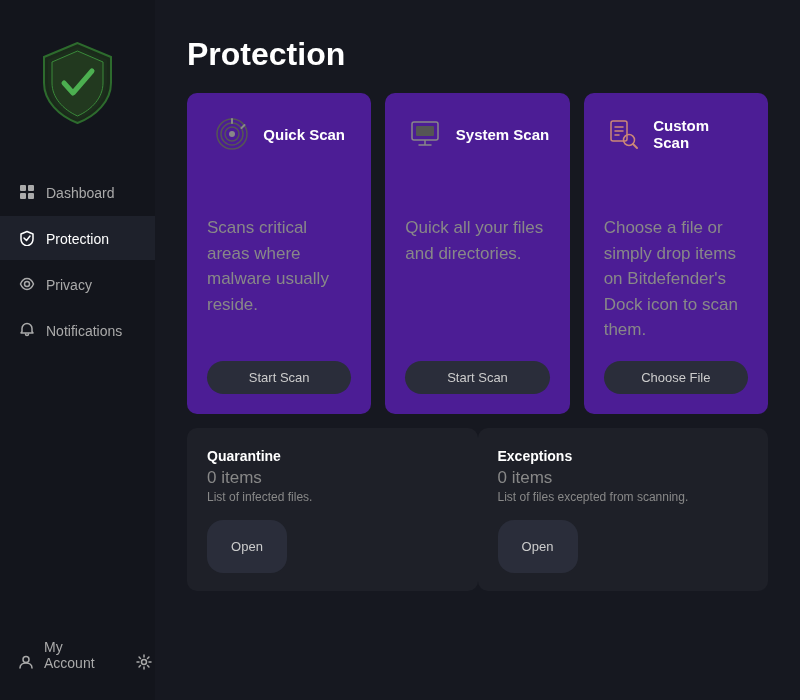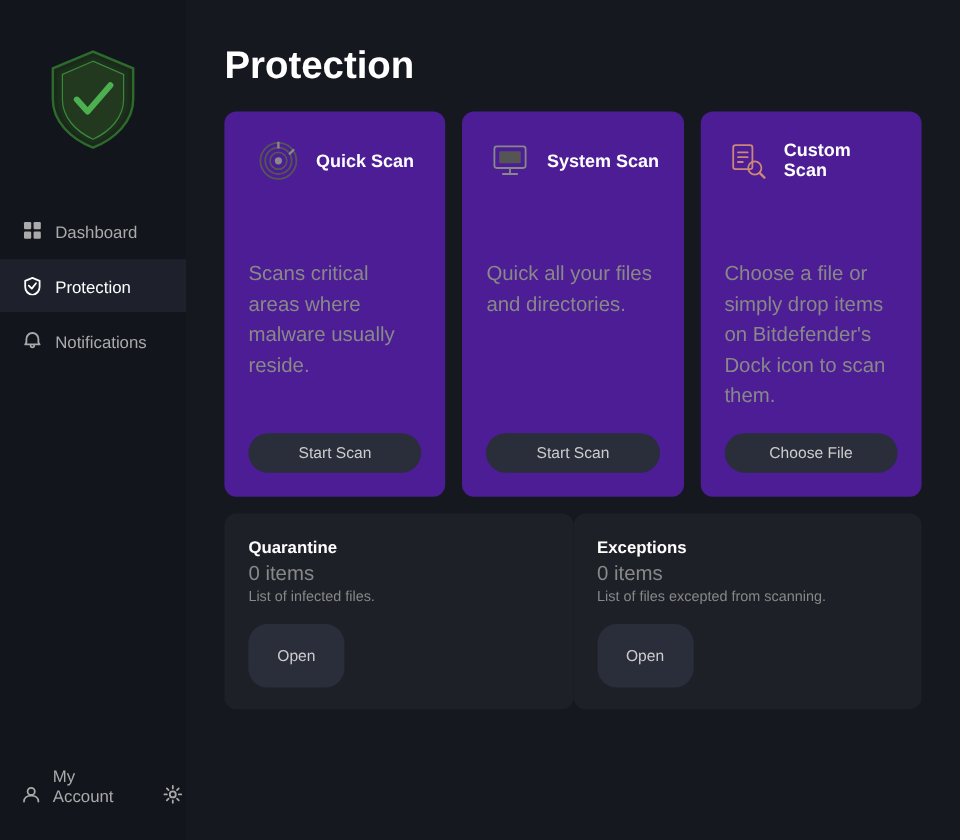--- a/index.html
+++ b/index.html
@@ -267,20 +267,29 @@
         <svg width="16" height="16" viewBox="0 0 16 16" fill="none" stroke="currentColor" stroke-width="1.5">
             <path d="M8 1.5L2 4v5c0 3.5 2.5 6 6 7 3.5-1 6-3.5 6-7V4L8 1.5z" stroke-linejoin="round"></path>
             <polyline points="5,8 7.5,10.5 11,6" stroke-linecap="round" stroke-linejoin="round"></polyline>
           </svg>
       </span>
       <span>Protection</span>
     </div>
     <div class="nav-item">
       <span class="nav-icon">
         <svg width="16" height="16" viewBox="0 0 16 16" fill="none" stroke="currentColor" stroke-width="1.5">
+            <circle cx="8" cy="8" r="2.5"></circle>
+            <path d="M1.5 8c1.5-3.5 4-5.5 6.5-5.5s5 2 6.5 5.5c-1.5 3.5-4 5.5-6.5 5.5S3 11.5 1.5 8z"></path>
+          </svg>
+      </span>
+      <span>Privacy</span>
+    </div>
+    <div class="nav-item">
+      <span class="nav-icon">
+        <svg width="16" height="16" viewBox="0 0 16 16" fill="none" stroke="currentColor" stroke-width="1.5">
             <path d="M8 1.5a5 5 0 00-5 5v3L2 11h12l-1-1.5V6.5a5 5 0 00-5-5z" stroke-linejoin="round"></path>
             <path d="M6.5 12a1.5 1.5 0 003 0" stroke-linecap="round"></path>
           </svg>
       </span>
       <span>Notifications</span>
     </div>
   </nav>
 
   <div class="sidebar-bottom">
     <div class="nav-item">

